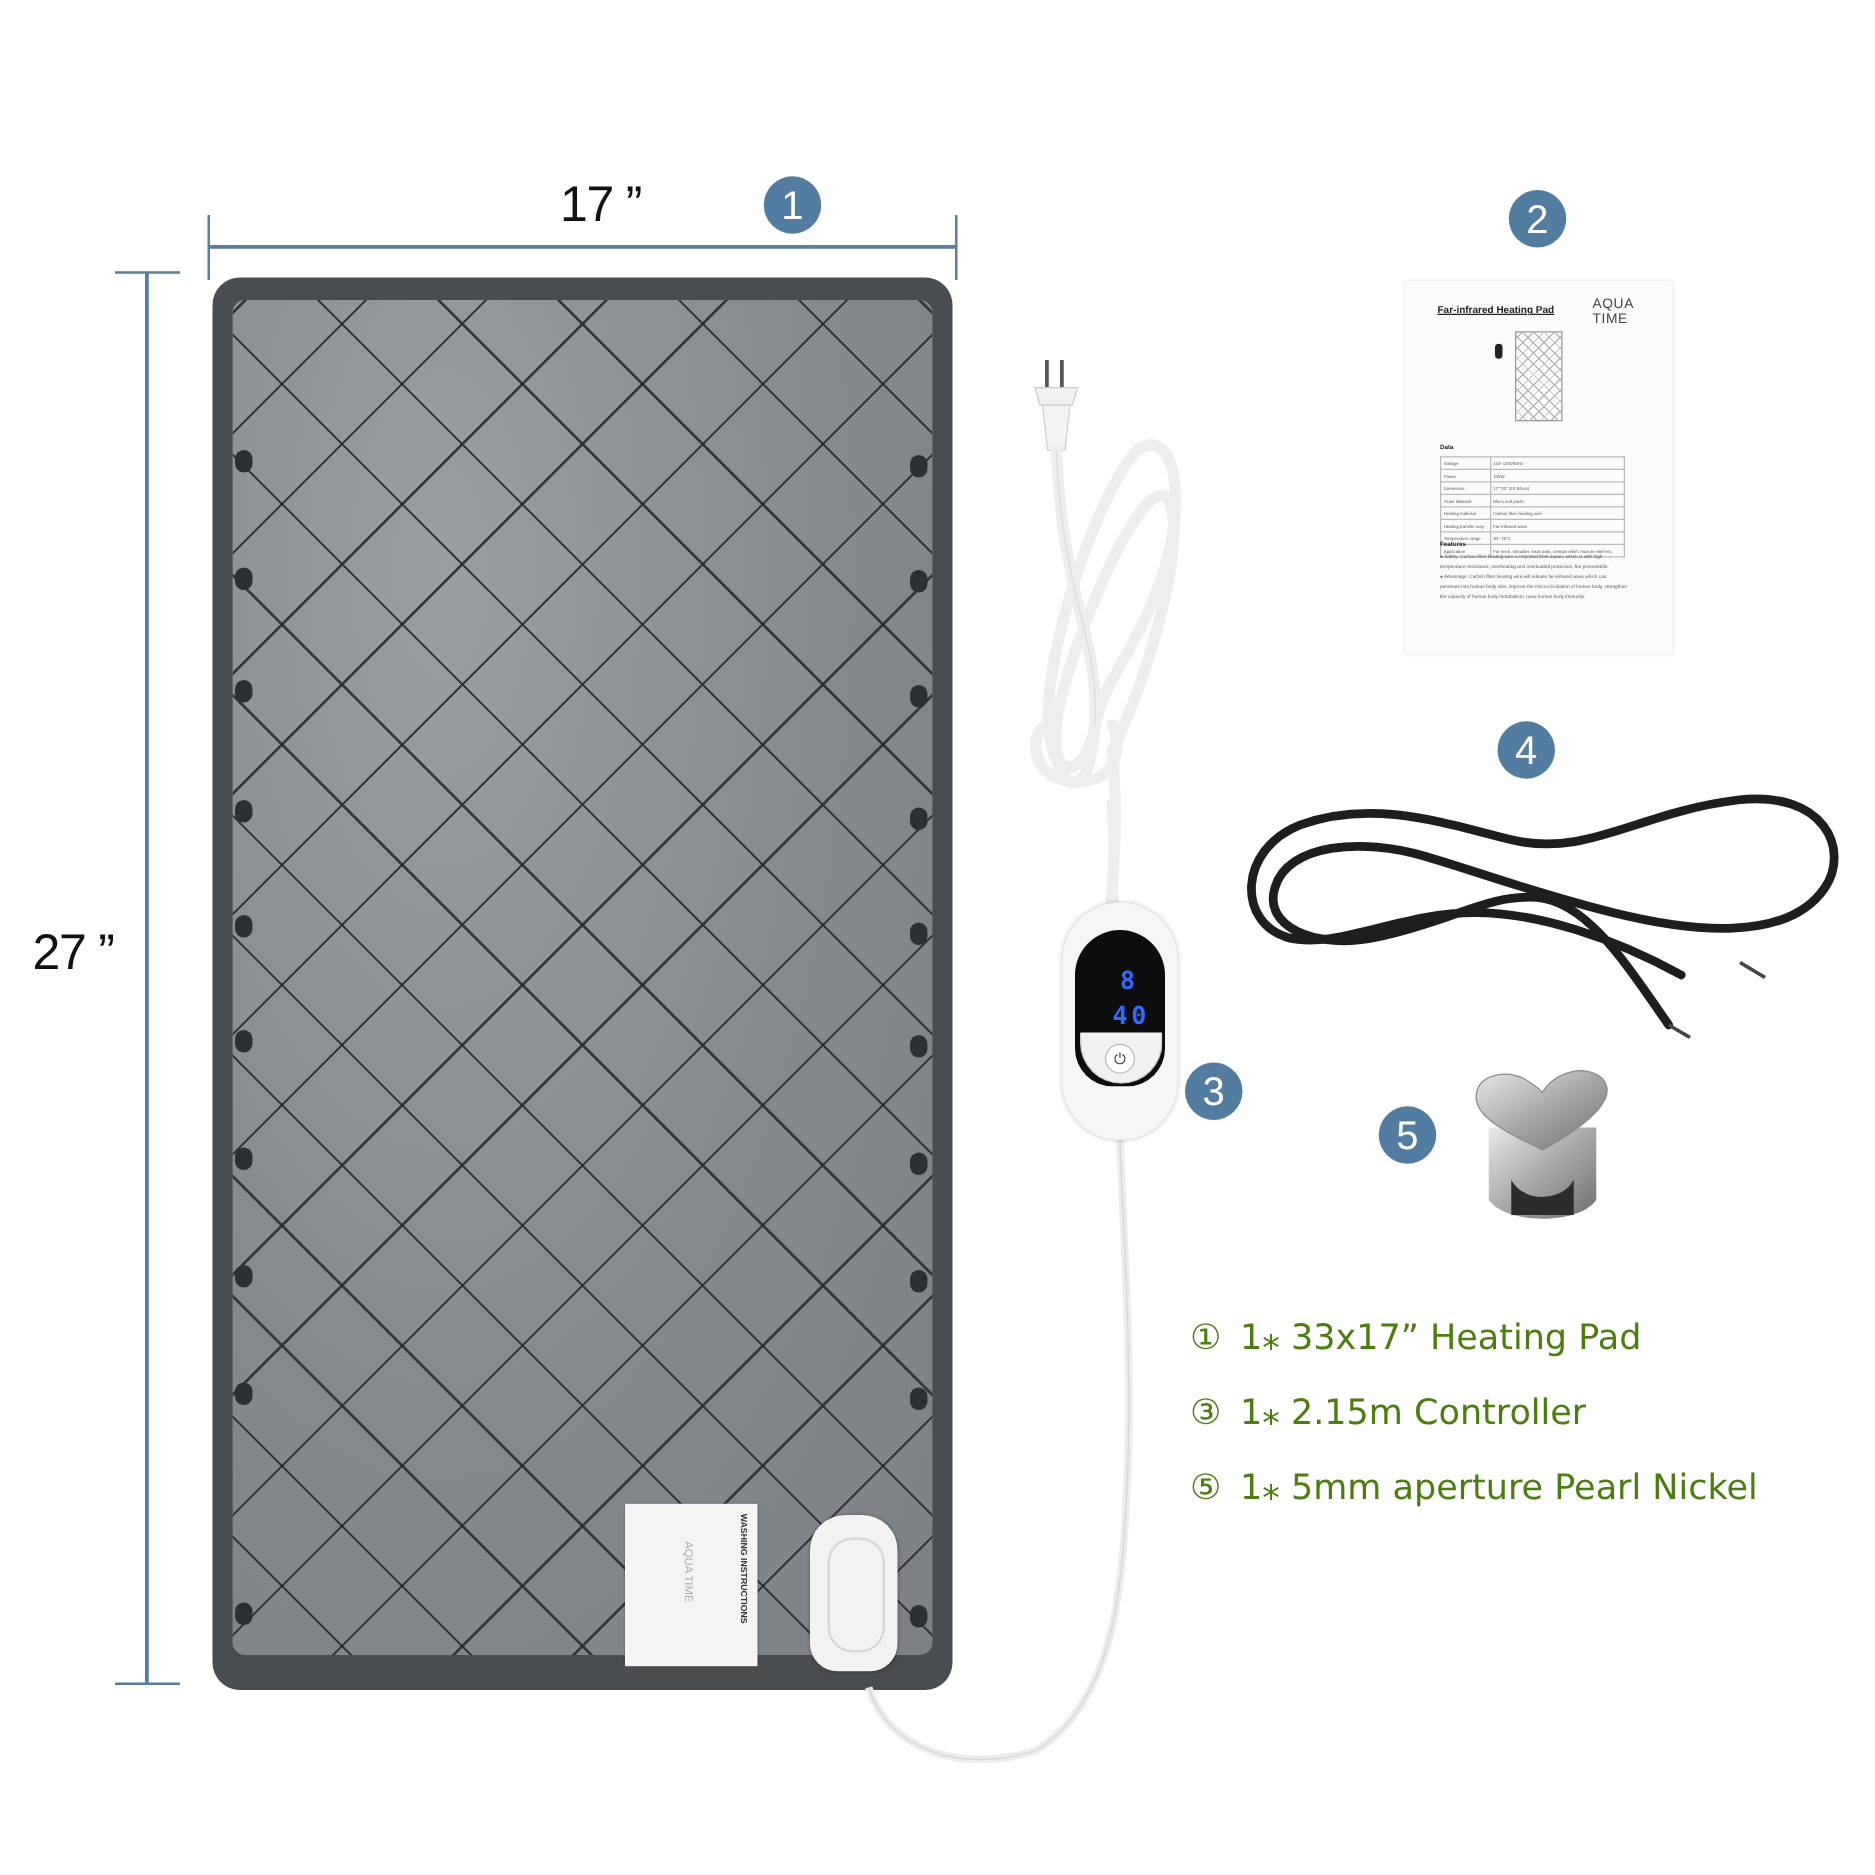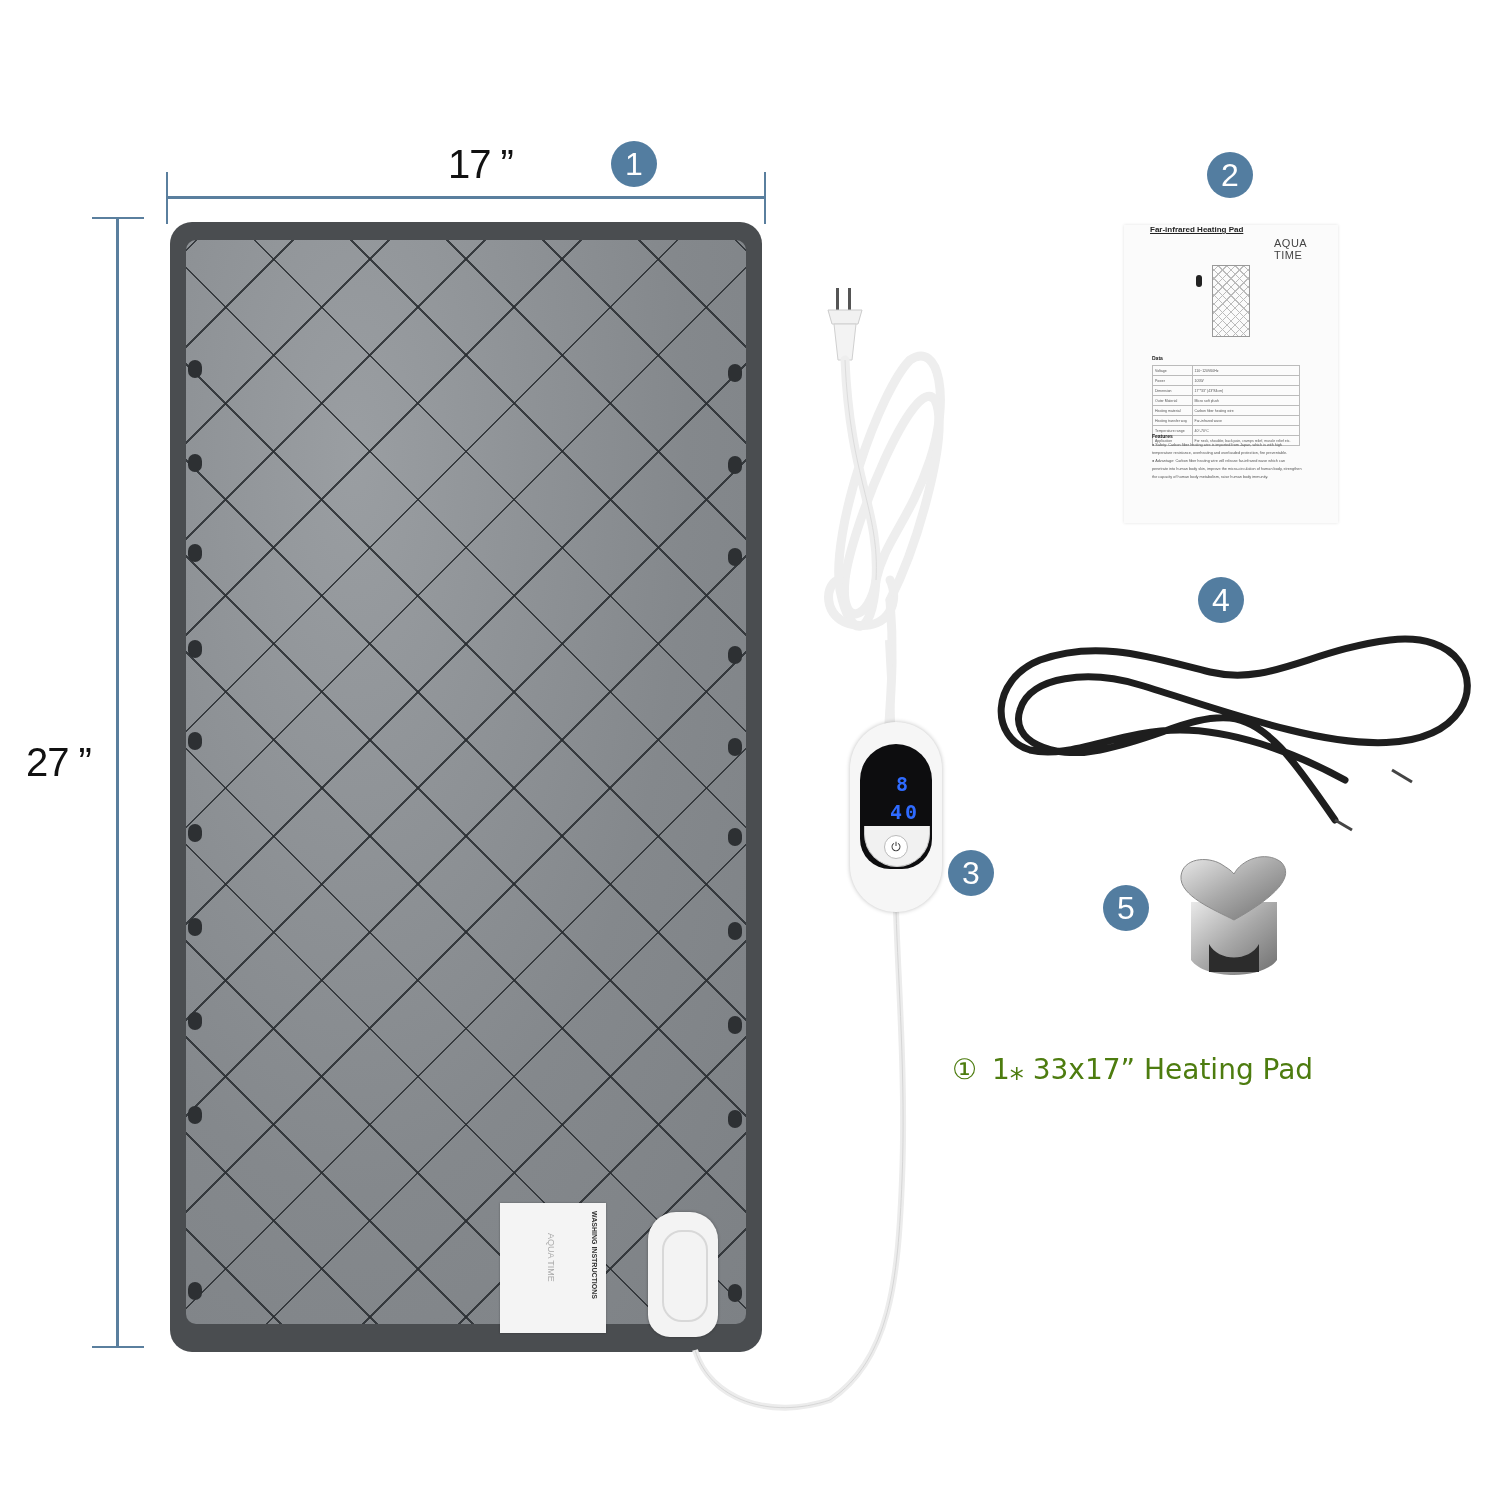--- a/index.html
+++ b/index.html
@@ -14,21 +14,21 @@
       repeating-linear-gradient(45deg, transparent 0 66px, rgba(40,44,48,0.85) 66px 68px),
       repeating-linear-gradient(-45deg, transparent 0 66px, rgba(40,44,48,0.85) 66px 68px),
       radial-gradient(ellipse at 30% 20%, #9a9ea2 0%, #84888c 60%, #7d8185 100%);
   }
   .snap { position: absolute; width: 14px; height: 18px; border-radius: 7px; background: #2d3033; }
   .label-tag { position: absolute; left: 500px; top: 1203px; width: 106px; height: 130px; background: #f4f4f4; box-shadow: 0 0 2px rgba(0,0,0,0.3); }
   .label-tag .lt-text { position: absolute; writing-mode: vertical-rl; font-size: 7px; color: #333; top: 8px; right: 8px; font-weight: bold; }
   .connector { position: absolute; left: 648px; top: 1212px; width: 70px; height: 125px; background: #f3f3f3; border-radius: 28px 28px 22px 22px; box-shadow: 0 0 3px rgba(0,0,0,0.35); }
   .connector .inner { position: absolute; left: 14px; top: 18px; width: 42px; height: 88px; border-radius: 20px; border: 2px solid #d8d8d8; }
   .manual { position: absolute; left: 1124px; top: 225px; width: 214px; height: 298px; background: #fbfbfb; box-shadow: 0 0 3px rgba(0,0,0,0.12); }
-  .manual .m-title { position: absolute; left: 26px; top: 0; font-size: 8px; font-weight: bold; text-decoration: underline; color: #222; }
+  .manual .m-title { position: absolute; left: 26px; top: 18px; font-size: 8px; font-weight: bold; text-decoration: underline; color: #222; }
   .manual .m-brand { position: absolute; left: 150px; top: 12px; font-size: 11px; color: #444; letter-spacing: 0.5px; }
   .manual .m-pad { position: absolute; left: 88px; top: 40px; width: 36px; height: 70px; border: 1px solid #999; background-image: repeating-linear-gradient(45deg, transparent 0 5px, #bbb 5px 6px), repeating-linear-gradient(-45deg, transparent 0 5px, #bbb 5px 6px); }
   .manual .m-ctrl { position: absolute; left: 72px; top: 50px; width: 6px; height: 12px; background: #222; border-radius: 3px; }
   .manual .m-section { position: absolute; left: 28px; font-size: 5px; font-weight: bold; color: #222; }
   .manual table { position: absolute; left: 28px; top: 140px; width: 148px; border-collapse: collapse; font-size: 3.5px; color: #555; }
   .manual td { border: 0.5px solid #bbb; padding: 1px 2px; height: 7px; }
   .manual .m-feat { position: absolute; left: 28px; top: 216px; width: 150px; font-size: 3.8px; line-height: 8px; color: #555; }
   .cord { position: absolute; }
   .controller { position: absolute; left: 850px; top: 722px; width: 92px; height: 190px; background: #f6f6f6; border-radius: 46px; box-shadow: 0 0 4px rgba(0,0,0,0.25); }
   .controller .screen { position: absolute; left: 10px; top: 22px; width: 72px; height: 125px; background: #0d0d0f; border-radius: 36px 36px 30px 30px; }
@@ -193,13 +193,19 @@
   </defs>
   <path d="M16 50 L16 108 C 30 128, 88 128, 102 108 L102 50 Z" fill="url(#metal)"></path>
   <path d="M34 92 C 44 110, 74 110, 84 92 L84 120 L34 120 Z" fill="#2c2c2c"></path>
   <path d="M59 68 C 40 58, 4 44, 6 24 C 8 6, 32 4, 46 12 C 52 16, 56 18, 59 22 C 66 8, 90 -2, 106 10 C 120 24, 102 44, 59 68 Z" fill="url(#metal)" stroke="#8a8a8a" stroke-width="1"></path>
 </svg>
 
 <div class="parts-list">
   <div class="row">
     <span class="num">①</span><span>1⁎ 33x17” Heating Pad</span>
   </div>
+  <div class="row">
+    <span class="num">③</span><span>1⁎ 2.15m Controller</span>
+  </div>
+  <div class="row">
+    <span class="num">⑤</span><span>1⁎ 5mm aperture Pearl Nickel</span>
+  </div>
 </div>
 
 </body></html>

